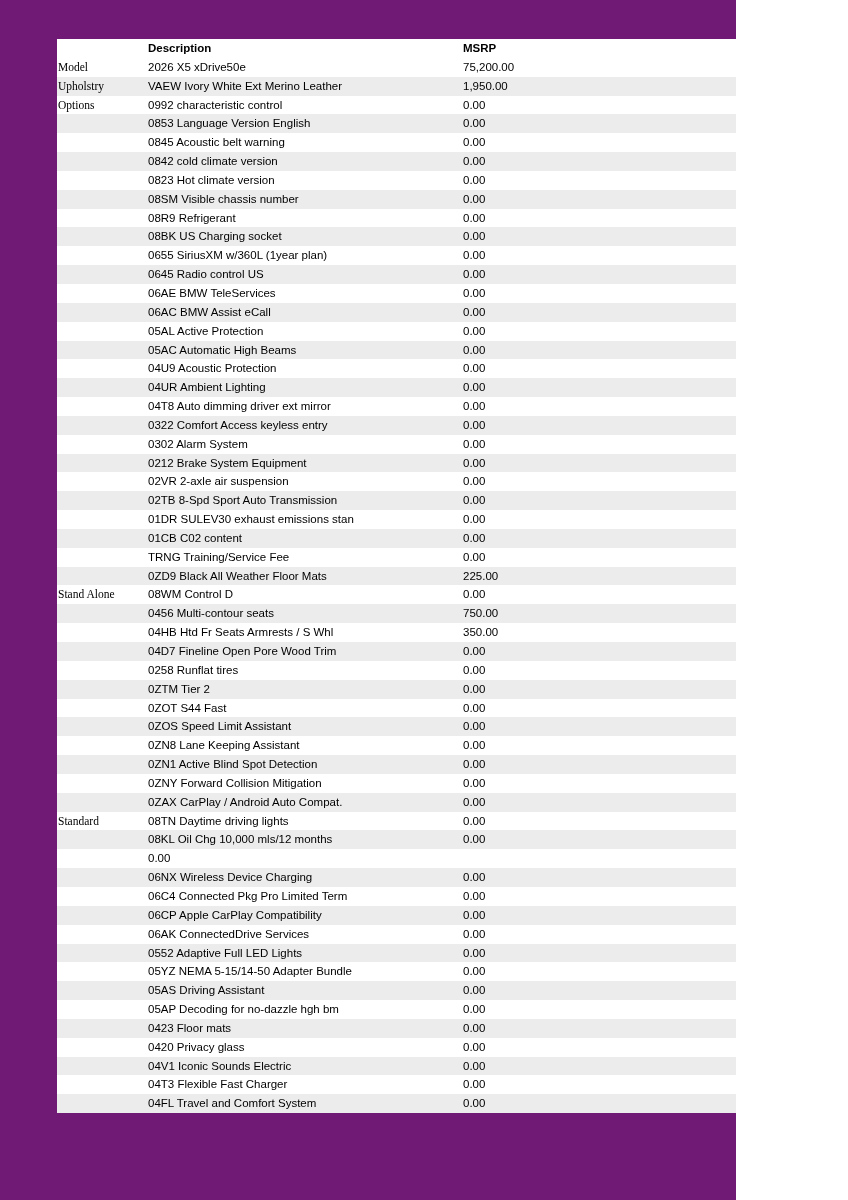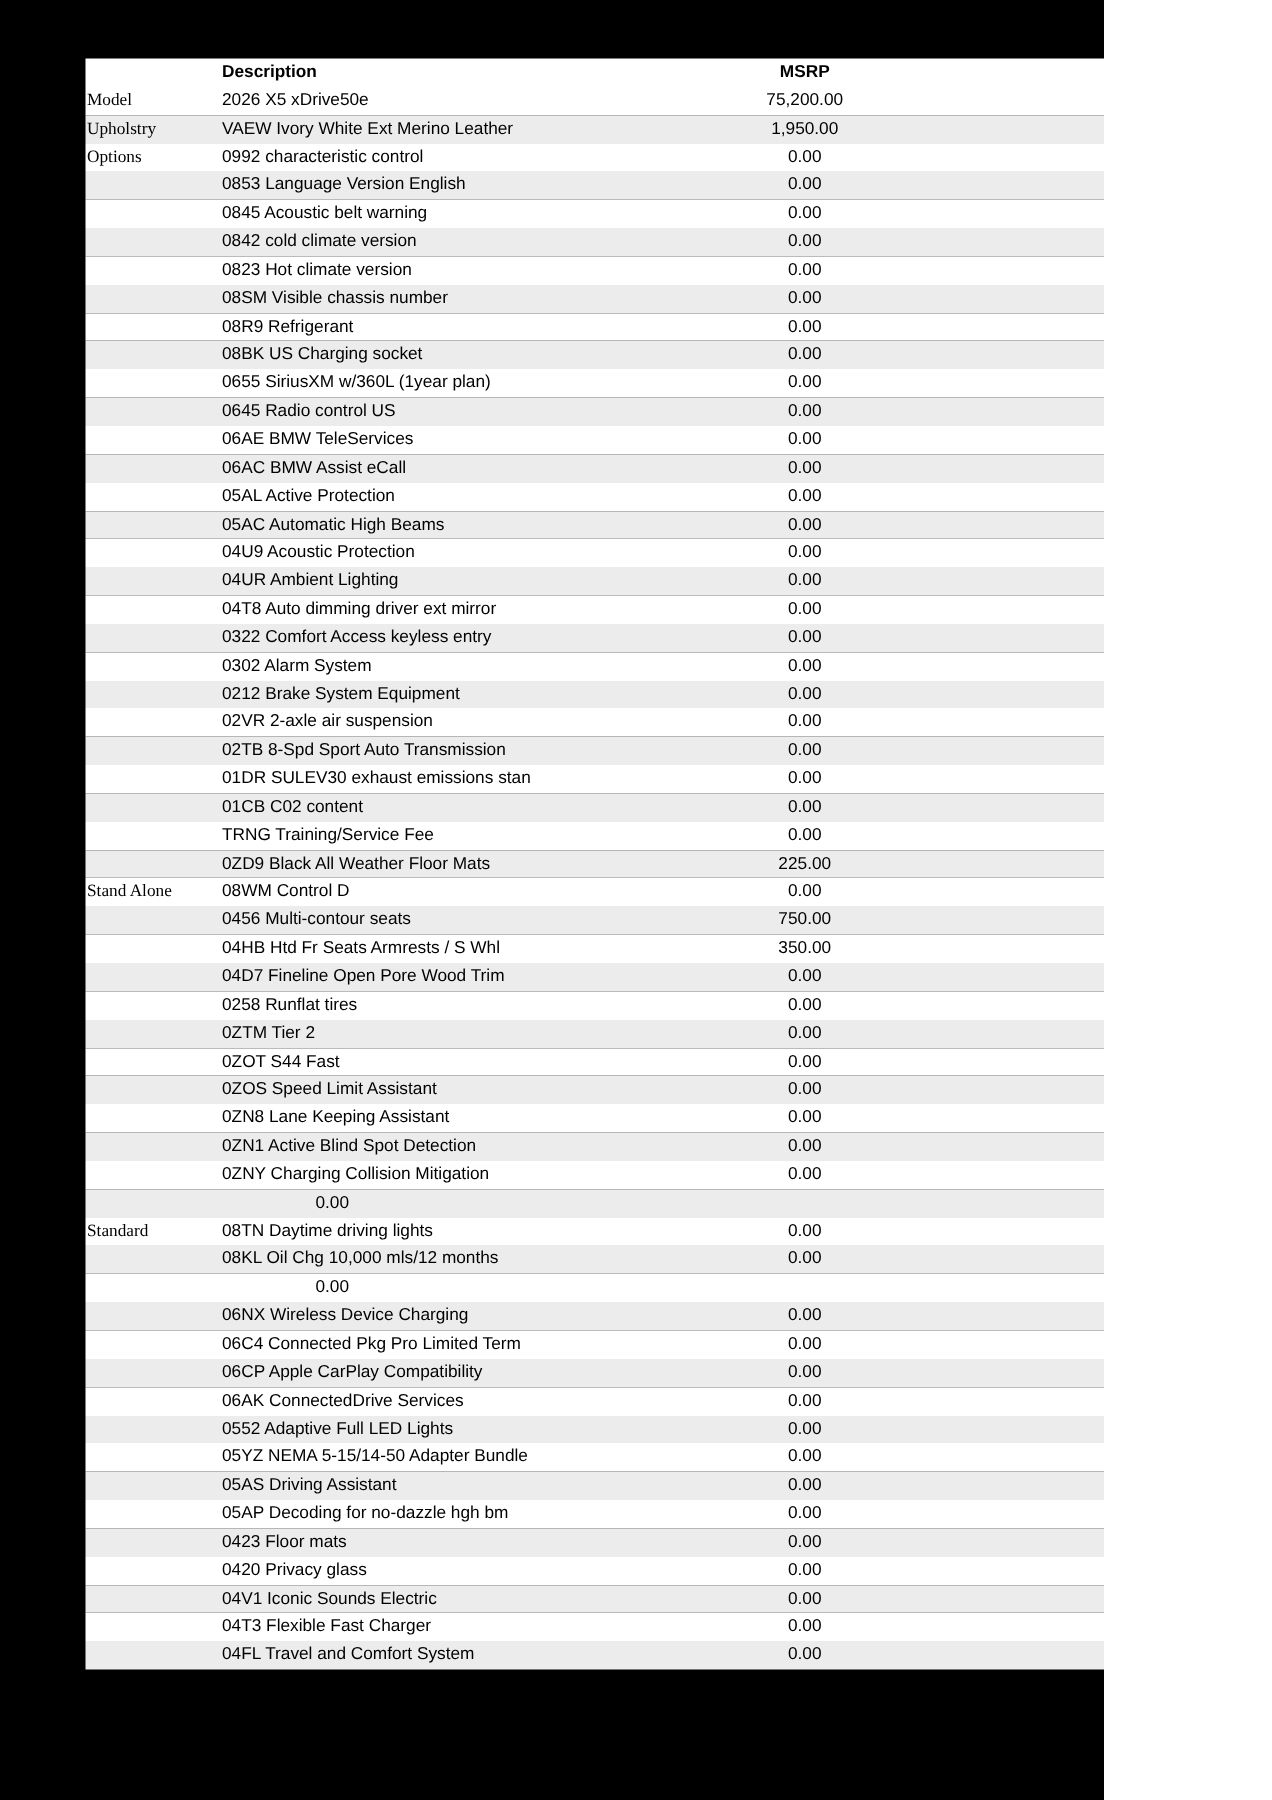--- a/index.html
+++ b/index.html
@@ -5,21 +5,21 @@
   html, body {
     margin: 0;
     padding: 0;
     background: #ffffff;
     font-family: "Liberation Sans", sans-serif;
   }
   .page {
     position: relative;
     width: 736px;
     height: 1200px;
-    background: #000000;
+    background: #701a75;
     overflow: hidden;
   }
   .sheet {
     position: absolute;
     left: 57px;
     top: 39px;
     width: 733px;
   }
   .row {
     display: flex;
@@ -50,21 +50,21 @@
   }
   .cell-desc {
     width: 315px;
     flex: 0 0 315px;
     box-sizing: border-box;
     overflow: hidden;
   }
   .cell-msrp {
     width: 147px;
     flex: 0 0 147px;
-    text-align: center;
+    text-align: left;
     box-sizing: border-box;
     overflow: hidden;
   }
   .cell-spacer {
     flex: 1 1 auto;
   }
 </style>
 </head>
 <body>
 
@@ -342,27 +342,28 @@
 
   <div class="row">
     <div class="cell-cat"></div>
     <div class="cell-desc">0ZN1 Active Blind Spot Detection</div>
     <div class="cell-msrp">0.00</div>
     <div class="cell-spacer"></div>
   </div>
 
   <div class="row">
     <div class="cell-cat"></div>
-    <div class="cell-desc">0ZNY Charging Collision Mitigation</div>
-    <div class="cell-msrp">0.00</div>
-    <div class="cell-spacer"></div>
-  </div>
-
-  <div class="row">
-    <div class="cell-cat"></div>
+    <div class="cell-desc">0ZNY Forward Collision Mitigation</div>
+    <div class="cell-msrp">0.00</div>
+    <div class="cell-spacer"></div>
+  </div>
+
+  <div class="row">
+    <div class="cell-cat"></div>
+    <div class="cell-desc">0ZAX CarPlay / Android Auto Compat.</div>
     <div class="cell-msrp">0.00</div>
     <div class="cell-spacer"></div>
   </div>
 
   <div class="row">
     <div class="cell-cat">Standard</div>
     <div class="cell-desc">08TN Daytime driving lights</div>
     <div class="cell-msrp">0.00</div>
     <div class="cell-spacer"></div>
   </div>

